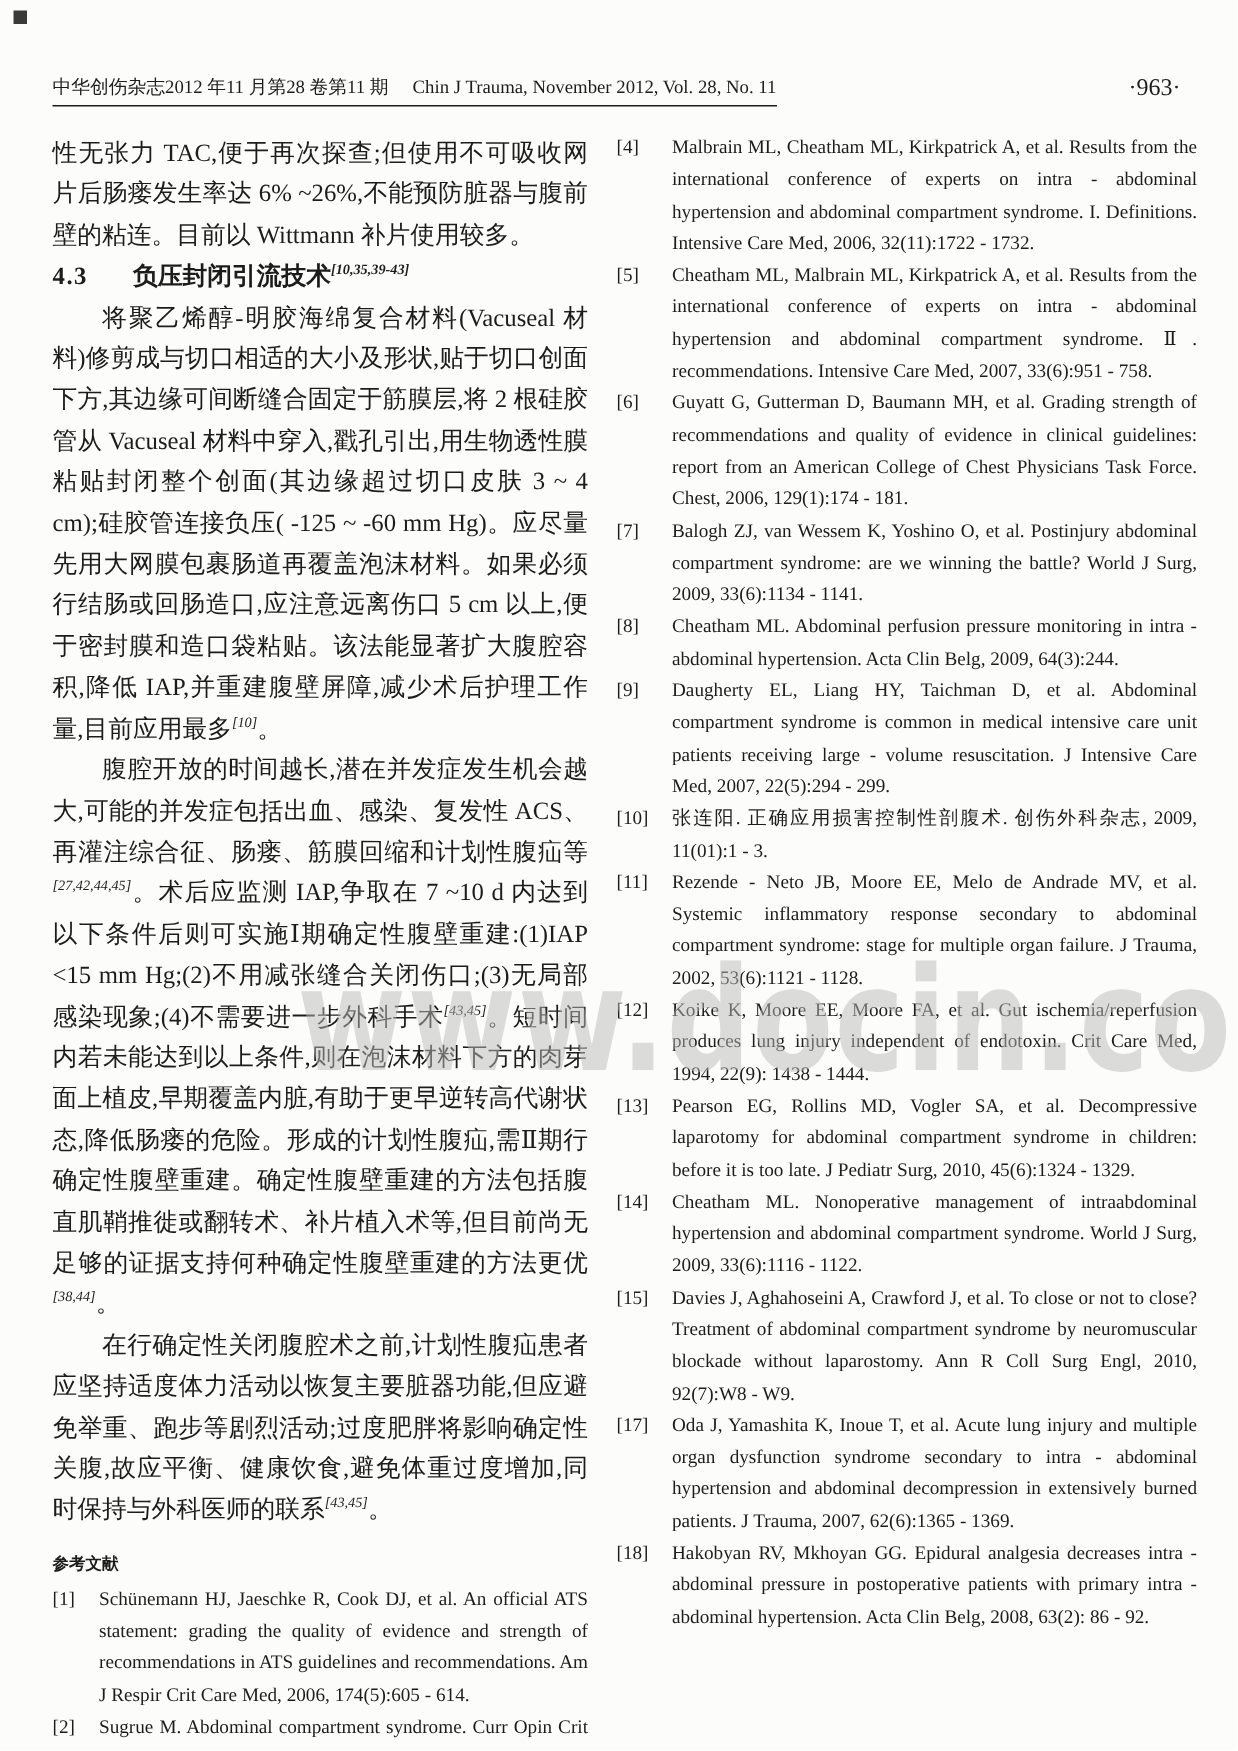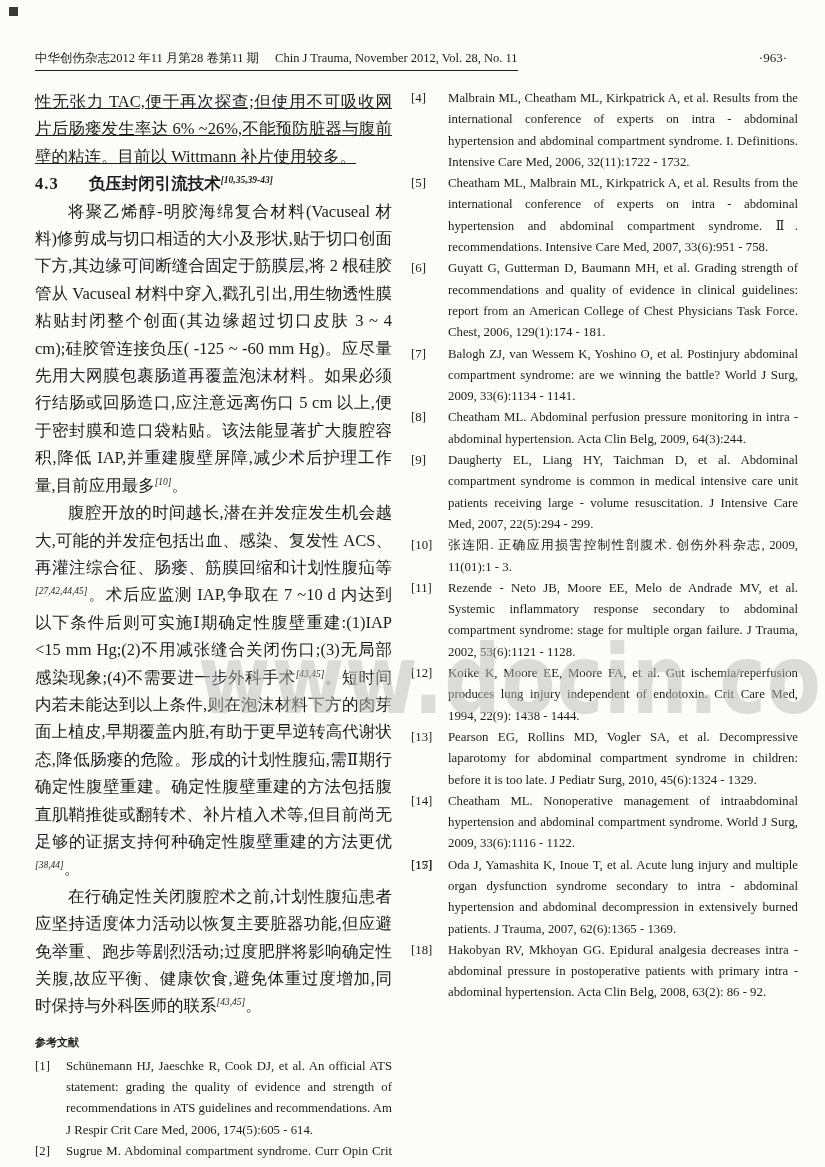--- a/index.html
+++ b/index.html
@@ -30,32 +30,32 @@
     position:absolute; left:35px; right:38px; top:50px;
     display:flex; justify-content:space-between; align-items:flex-start;
     font-size:12.5px; z-index:2;
   }
   .header-left {
     border-bottom:1.5px solid #1c1c1c;
     padding-bottom:3px;
     white-space:nowrap;
   }
   .hdr-gap { display:inline-block; width:16px; }
-  .page-number { font-size:13px; padding-bottom:3px; }
+  .page-number { font-size:16px; padding-bottom:3px; }
 
   .col { position:absolute; top:88px; z-index:2; text-align:justify; }
   .col-left  { left:35px;  width:357px; }
   .col-right { left:411px; width:387px; }
 
   .body-text {
     margin:0;
     font-size:16.5px; line-height:27.4px;
     text-indent:2em;
   }
-  .no-indent { text-indent:0;text-decoration:underline; }
+  .no-indent { text-indent:0; }
   .body-text sup, .section-heading sup {
     font-size:9.5px; line-height:0; vertical-align:super;font-style:italic;
   }
   .section-heading {
     margin:0; font-size:16.5px; line-height:27.4px;
     font-weight:bold; text-indent:0;
   }
   .sec-num { margin-right:30px; letter-spacing:1px; }
 
   .refs-heading {
@@ -164,20 +164,21 @@
           <span class="ref-text">Pearson EG, Rollins MD, Vogler SA, et al. Decompressive laparotomy for abdominal compartment syndrome in children: before it is too late. J Pediatr Surg, 2010, 45(6):1324 - 1329.</span>
         </li>
 
         <li class="ref">
           <span class="ref-num">[14]</span>
           <span class="ref-text">Cheatham ML. Nonoperative management of intraabdominal hypertension and abdominal compartment syndrome. World J Surg, 2009, 33(6):1116 - 1122.</span>
         </li>
 
         <li class="ref">
           <span class="ref-num">[15]</span>
+          <span class="ref-text">Davies J, Aghahoseini A, Crawford J, et al. To close or not to close? Treatment of abdominal compartment syndrome by neuromuscular blockade without laparostomy. Ann R Coll Surg Engl, 2010, 92(7):W8 - W9.</span>
         </li>
 
 
         <li class="ref">
           <span class="ref-num">[17]</span>
           <span class="ref-text">Oda J, Yamashita K, Inoue T, et al. Acute lung injury and multiple organ dysfunction syndrome secondary to intra - abdominal hypertension and abdominal decompression in extensively burned patients. J Trauma, 2007, 62(6):1365 - 1369.</span>
         </li>
 
         <li class="ref">
           <span class="ref-num">[18]</span>

